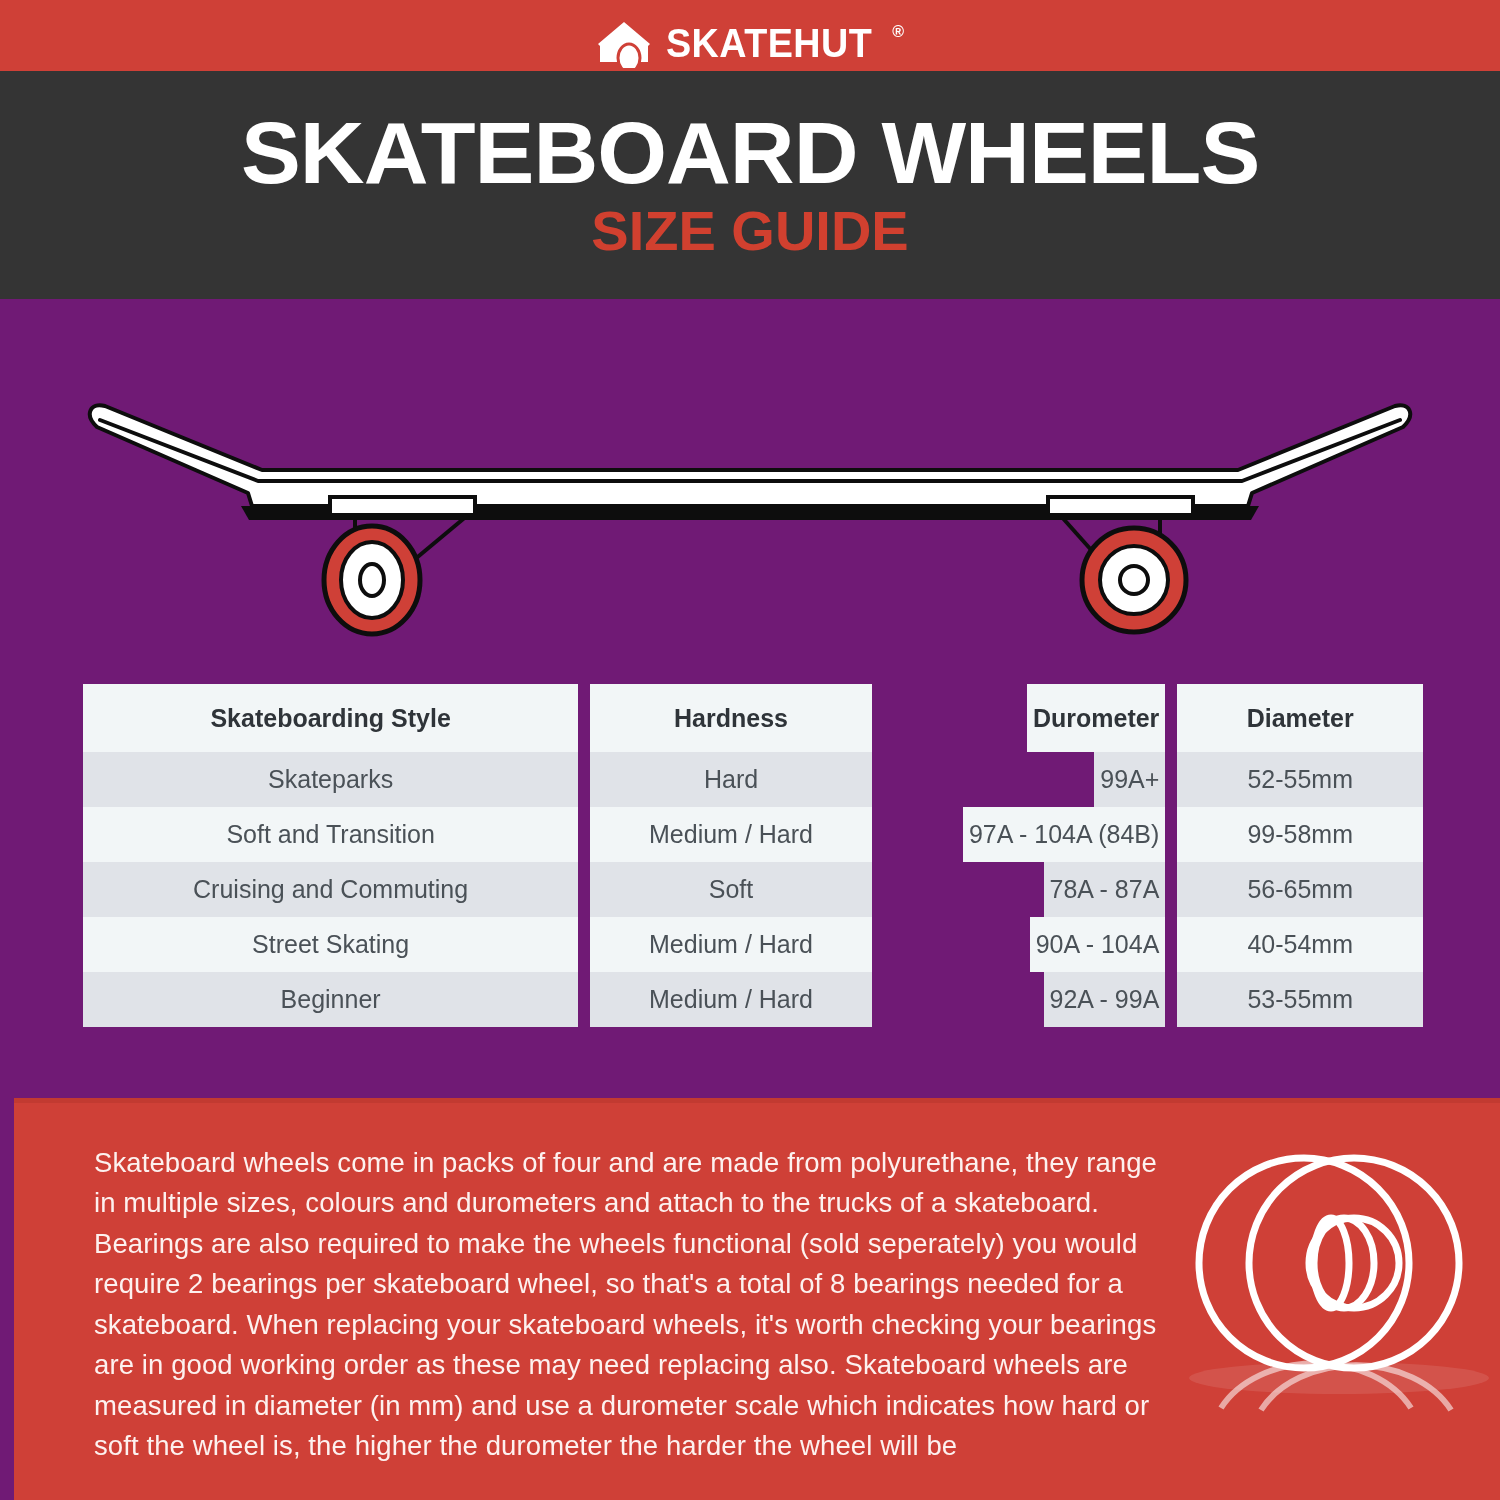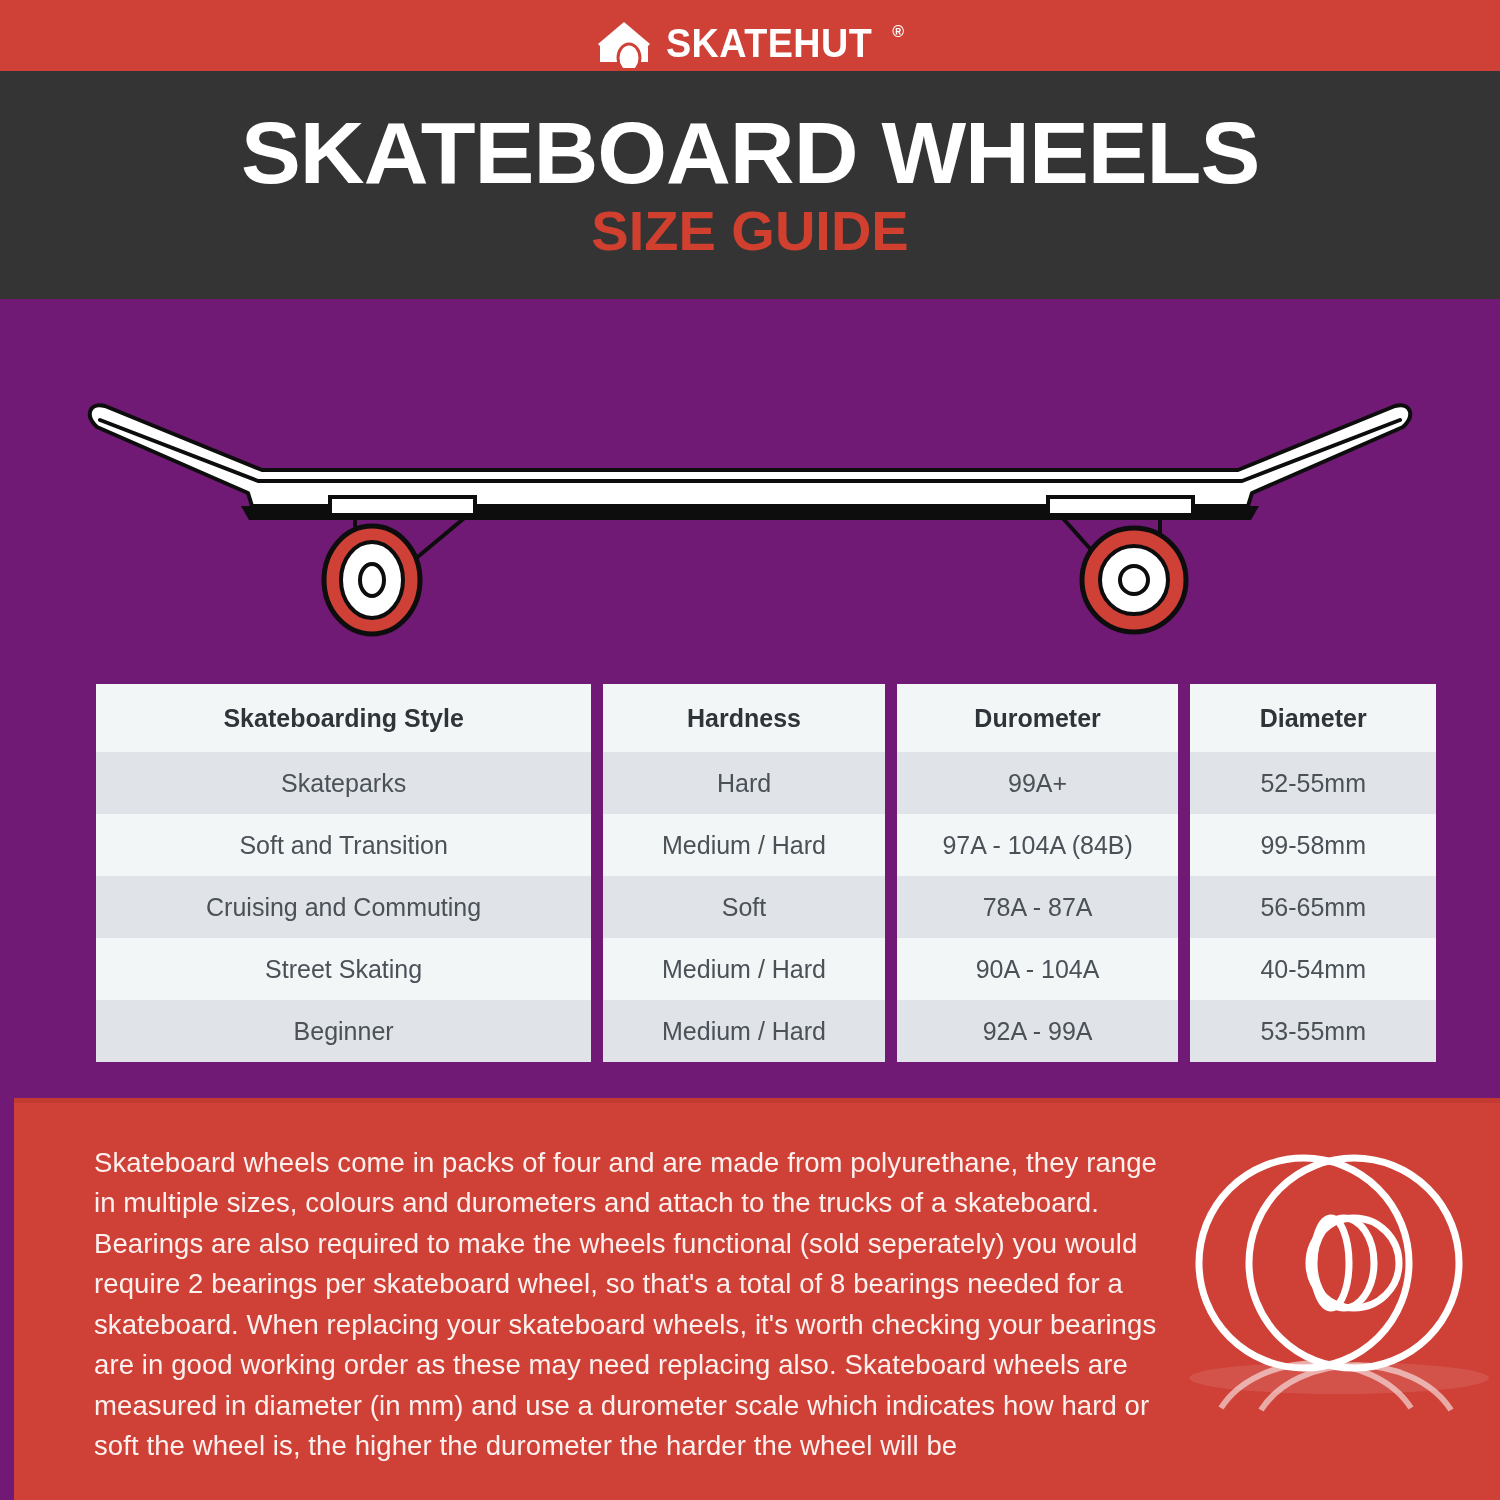--- a/index.html
+++ b/index.html
@@ -72,31 +72,31 @@
   }
 
   
   #board-area {
     position:absolute; left:0; top:330px;
     width:1500px; height:340px;
   }
 
   
   #table {
-    position:absolute; left:96px; top:684px;
+    position:absolute; left:83px; top:684px;
     width:1340px;
     display:flex; gap:12px;
   }
   .col { display:flex; flex-direction:column; }
   .col.c0 { width:496px; }
   .col.c1 { width:282px; }
-  .col.c2 { width:282px; }
+  .col.c2 { width:282px;align-items:flex-end; }
   .col.c3 { width:246px; }
   .cell {
-    height:62px;
+    height:55px;
     display:flex; align-items:center; justify-content:center;
     text-align:center;
     font-family:"Liberation Sans", sans-serif;
     font-size:25px;
     color:#4a5157;
     padding:0 6px;
   }
   .cell.head {
     height:68px;
     background:#f2f6f7;

